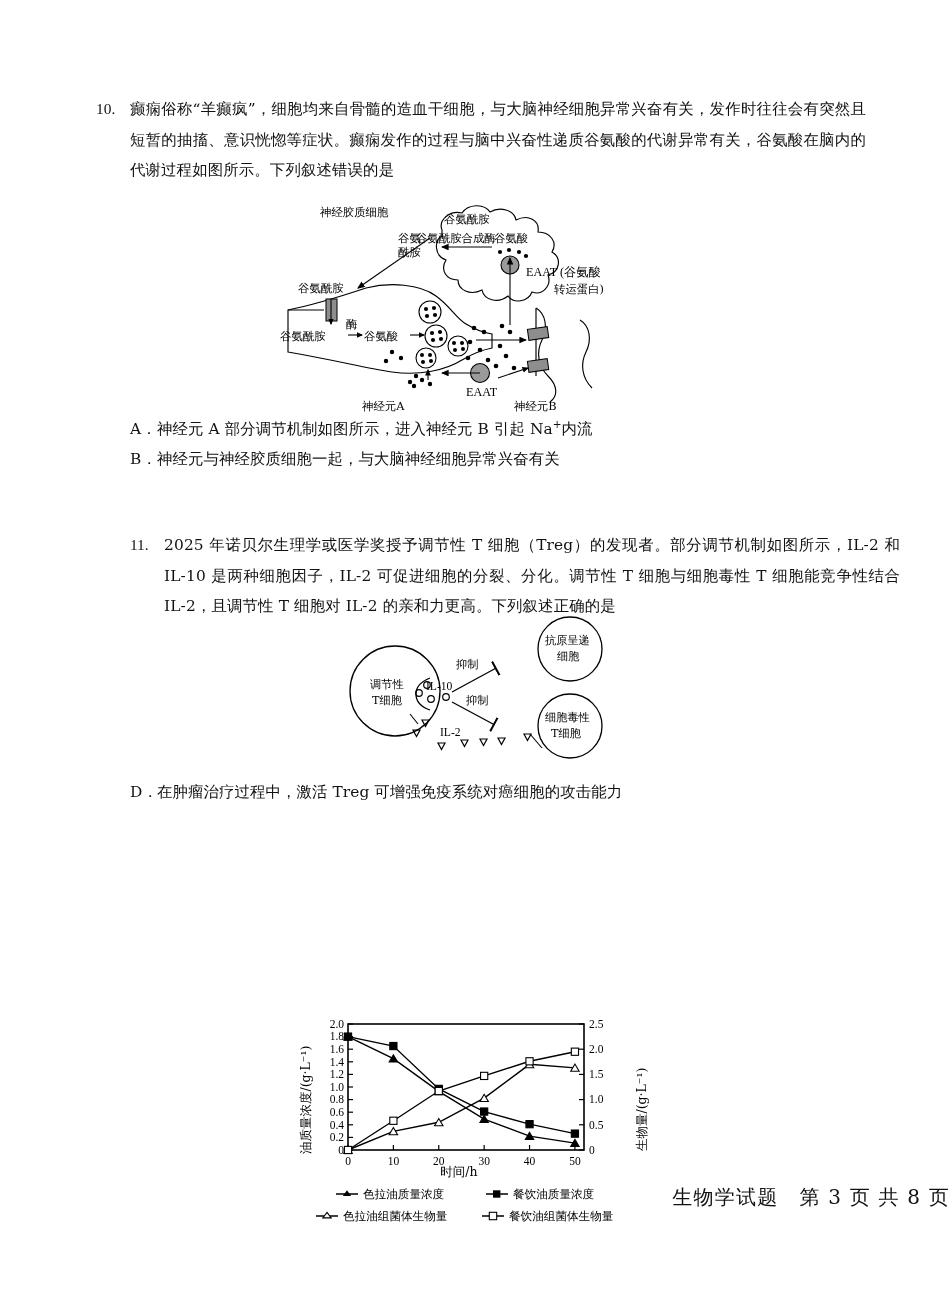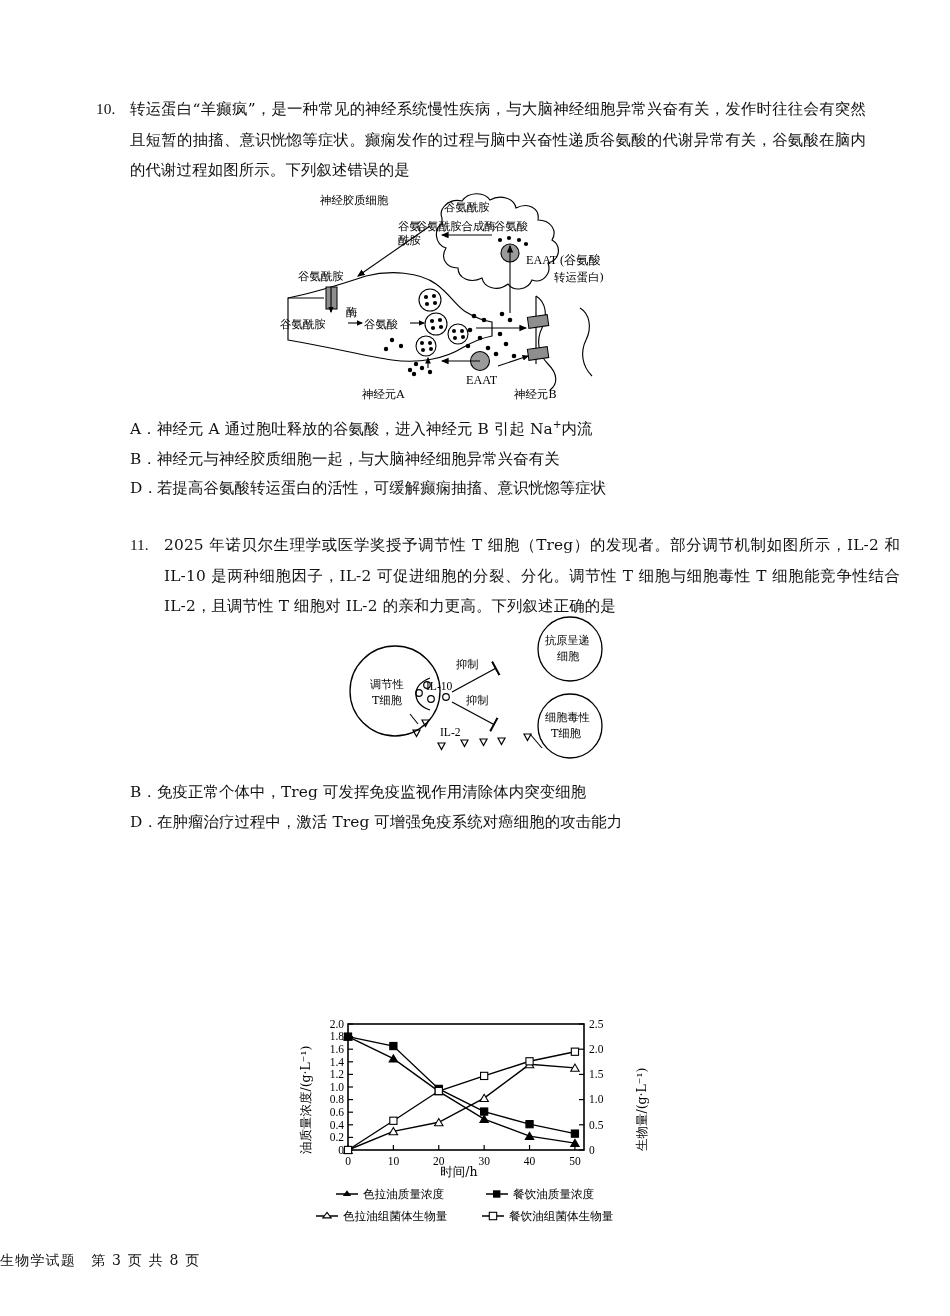--- a/index.html
+++ b/index.html
@@ -61,21 +61,21 @@
   .opt .lab {
     display: inline-block;
     width: 27px;
   }
   sup { font-size: 0.68em; vertical-align: super; }
 
   
   .fig1 {
     position: absolute;
     left: 270px;
-    top: 188px;
+    top: 200px;
     width: 420px;
     height: 215px;
     text-decoration: underline;
   }
   .fig1 svg { display:block; }
   .f1t {
     font-family: "DejaVu Serif", "Liberation Serif", serif;
     font-size: 11.4px;
     fill: #000;
   }
@@ -125,37 +125,37 @@
   .f3leg {
     font-family: "DejaVu Serif", "Liberation Serif", serif;
     font-size: 11.6px;
     fill: #000;
   }
 
   
   .footer {
     position: absolute;
     left: 0;
-    top: 1252px;
+    top: 1184px;
     width: 950px;
-    text-align: left;
-    font-family: "DejaVu Serif", "Liberation Serif", serif;
-    font-size: 14px;
+    text-align: right;
+    font-family: "DejaVu Serif", "Liberation Serif", serif;
+    font-size: 20px;
     letter-spacing: 1.2px;
   }
 </style>
 </head>
 <body>
 
 <div class="page">
 
   <div class="q" id="q10" style="top:94px;">
     <div class="q-head">
       <div class="q-num">10.</div>
-      <div class="q-body">转运蛋白“羊癫疯”，是一种常见的神经系统慢性疾病，与大脑神经细胞异常兴奋有关，发作时往往会有突然且短暂的抽搐、意识恍惚等症状。癫痫发作的过程与脑中兴奋性递质谷氨酸的代谢异常有关，谷氨酸在脑内的代谢过程如图所示。下列叙述错误的是</div>
+      <div class="q-body">癫痫俗称“羊癫疯”，细胞均来自骨髓的造血干细胞，与大脑神经细胞异常兴奋有关，发作时往往会有突然且短暂的抽搐、意识恍惚等症状。癫痫发作的过程与脑中兴奋性递质谷氨酸的代谢异常有关，谷氨酸在脑内的代谢过程如图所示。下列叙述错误的是</div>
     </div>
   </div>
 
   <div class="fig1">
     <svg width="420" height="215" viewBox="0 0 420 215" xmlns="http://www.w3.org/2000/svg">
       <defs>
         <marker id="ah" markerWidth="7" markerHeight="7" refX="6" refY="3" orient="auto">
           <path d="M0,0 L7,3 L0,6 z" fill="#000"></path>
         </marker>
         <marker id="ahs" markerWidth="6" markerHeight="6" refX="5" refY="2.6" orient="auto">
@@ -276,27 +276,24 @@
       <line x1="228" y1="178" x2="258" y2="168" stroke="#000" stroke-width="1.1" marker-end="url(#ahs)"></line>
 
       <text class="f1t" x="92" y="210">神经元A</text>
       <text class="f1t" x="244" y="210">神经元B</text>
     </svg>
   </div>
 
   <div class="q" style="top:410px;">
     <div class="opts">
       <div class="opt">
-        <span class="lab">A．</span><span>神经元 A 通过胞吐释放的谷氨酸，进入神经元 B 引起 Na</span><sup>+</sup><span>内流</span>
+        <span class="lab">A．</span><span>神经元 A 部分调节机制如图所示，进入神经元 B 引起 Na</span><sup>+</sup><span>内流</span>
       </div>
       <div class="opt">
         <span class="lab">B．</span><span>神经元与神经胶质细胞一起，与大脑神经细胞异常兴奋有关</span>
-      </div>
-      <div class="opt">
-        <span class="lab">D．</span><span>若提高谷氨酸转运蛋白的活性，可缓解癫痫抽搐、意识恍惚等症状</span>
       </div>
     </div>
   </div>
 
   <div class="q" style="top:530px;margin-left:34px;">
     <div class="q-head">
       <div class="q-num">11.</div>
       <div class="q-body">2025 年诺贝尔生理学或医学奖授予调节性 T 细胞（Treg）的发现者。部分调节机制如图所示，IL-2 和 IL-10 是两种细胞因子，IL-2 可促进细胞的分裂、分化。调节性 T 细胞与细胞毒性 T 细胞能竞争性结合 IL-2，且调节性 T 细胞对 IL-2 的亲和力更高。下列叙述正确的是</div>
     </div>
   </div>
@@ -346,23 +343,20 @@
         <path d="M194,118 l7,0 l-3.5,6.5 z"></path>
       </g>
       <text class="f2t-en" x="110" y="120">IL-2</text>
       <line x1="200" y1="118" x2="212" y2="132" stroke="#000" stroke-width="1.1"></line>
       <line x1="88" y1="108" x2="80" y2="98" stroke="#000" stroke-width="1.1"></line>
     </svg>
   </div>
 
   <div class="q" style="top:778px;">
     <div class="opts">
-      <div class="opt">
-        <span class="lab">B．</span><span>免疫正常个体中，Treg 可发挥免疫监视作用清除体内突变细胞</span>
-      </div>
       <div class="opt">
         <span class="lab">D．</span><span>在肿瘤治疗过程中，激活 Treg 可增强免疫系统对癌细胞的攻击能力</span>
       </div>
     </div>
   </div>
 
 
   <div class="fig3">
     <svg id="chart-svg" width="380" height="230" viewBox="0 0 380 230" xmlns="http://www.w3.org/2000/svg">
 

